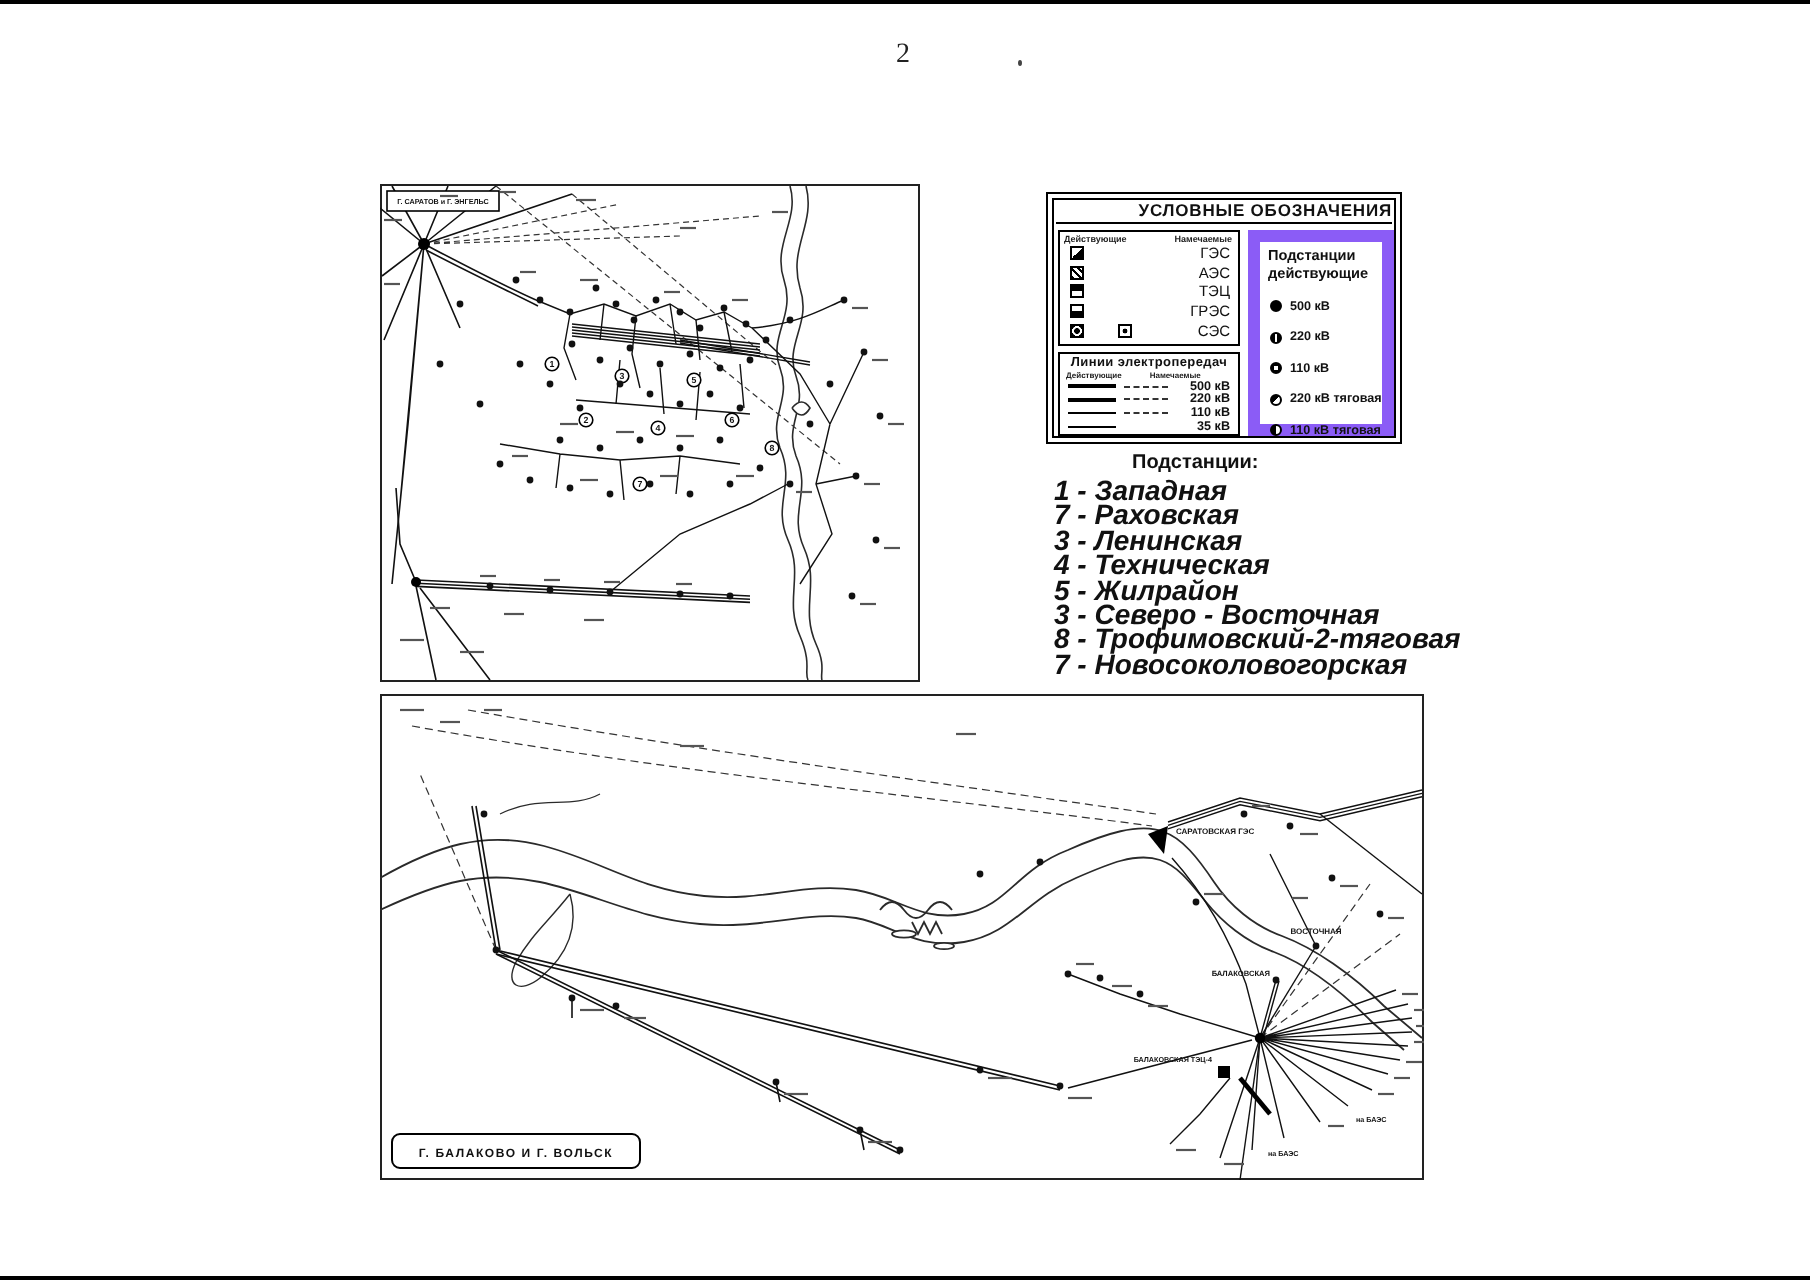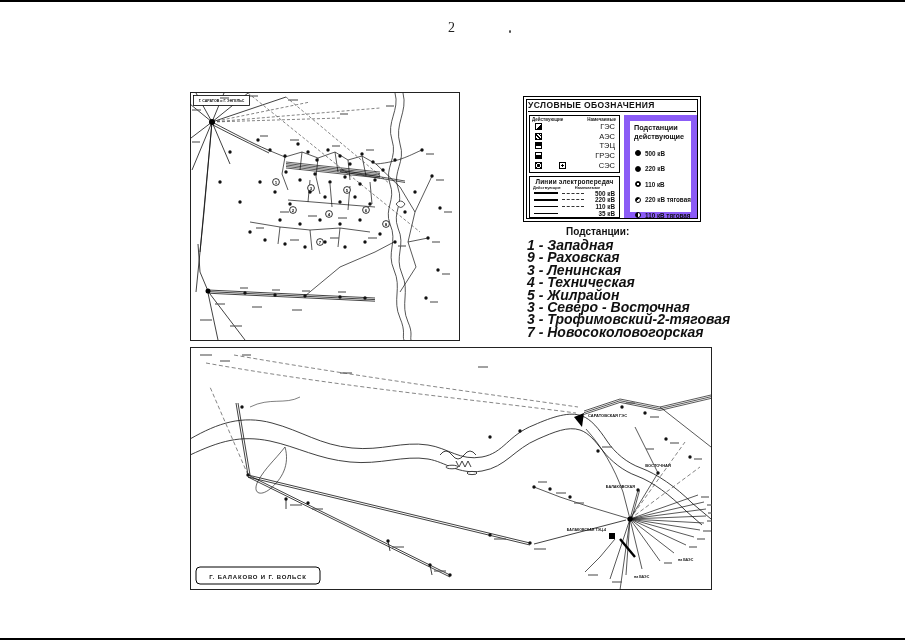--- a/index.html
+++ b/index.html
@@ -19,21 +19,21 @@
   #bottom-map-panel{left:190px;top:347px;width:522px;height:243px;}
   svg{display:block;}
   svg text{font-family:"Liberation Sans",sans-serif;font-weight:bold;fill:#111;}
 
   
   .legend{
     position:absolute;left:523px;top:96px;width:178px;height:126px;
     border:1.5px solid #000;outline:1px solid #000;outline-offset:-4px;background:#fff;box-sizing:border-box;
   }
   .legend-title{
-    position:absolute;left:4px;top:3px;width:168px;height:11px;text-align:left;
+    position:absolute;left:4px;top:3px;width:168px;height:11px;text-align:right;
     font-weight:bold;font-size:8.5px;letter-spacing:.4px;border-bottom:1px solid #000;
   }
   .plants-box{position:absolute;left:5px;top:18px;width:91px;height:58px;border:1px solid #000;box-sizing:border-box;}
   .cols{display:flex;justify-content:space-between;padding:1px 3px 0 2px;}
   .cols span{font-size:4.5px;font-weight:bold;color:#222;transform-origin:left top;}
   .prow{display:flex;align-items:center;height:9.6px;padding:0 4px 0 5px;}
   .sym{width:7px;height:7px;border:1px solid #000;box-sizing:border-box;flex:0 0 auto;}
   .sym-ges{background:linear-gradient(135deg,#fff 0 50%,#000 50% 100%);}
   .sym-aes{background:repeating-linear-gradient(45deg,#000 0 1px,#fff 1px 2.6px);}
   .sym-tec{background:linear-gradient(180deg,#000 0 55%,#fff 55%);}
@@ -334,26 +334,26 @@
     <div class="srow">
       <span class="scircle t110"></span>
       <span class="slabel">110 кВ тяговая</span>
     </div>
   </div>
 </div>
 
 <div class="substations">
   <div class="list-title">Подстанции:</div>
   <div class="item">1 - Западная</div>
-  <div class="item">9 - Раховская</div>
+  <div class="item">7 - Раховская</div>
   <div class="item">3 - Ленинская</div>
   <div class="item">4 - Техническая</div>
   <div class="item">5 - Жилрайон</div>
   <div class="item">3 - Северо - Восточная</div>
-  <div class="item">3 - Трофимовский-2-тяговая</div>
+  <div class="item">8 - Трофимовский-2-тяговая</div>
   <div class="item">7 - Новосоколовогорская</div>
 </div>
 
 <div class="map-panel" id="bottom-map-panel">
   <svg id="bottom-map-svg" width="522" height="243" viewBox="0 0 522 243">
     <rect x="0.5" y="0.5" width="521" height="242" fill="#fff" stroke="#222" stroke-width="1"></rect>
 
     <g stroke="#2a2a2a" stroke-width="0.9" fill="none">
       <path d="M0,92 C28,76 52,68 82,76 C112,84 130,98 162,101 C192,104 212,94 238,98 C258,101 270,114 292,110 C314,106 318,88 344,78 C362,70 380,64 392,69 C401,72 409,82 417,94 C425,106 437,116 451,121 C467,127 486,140 502,156 L521,172"></path>
       <path d="M0,108 C30,94 50,88 80,94 C108,100 128,112 160,115 C190,118 214,108 238,112 C256,115 268,128 292,124 C316,120 324,102 348,92 C364,85 378,79 390,83 C399,86 405,94 413,104 C421,114 433,124 447,129 C463,135 480,148 496,164 L512,178"></path>

